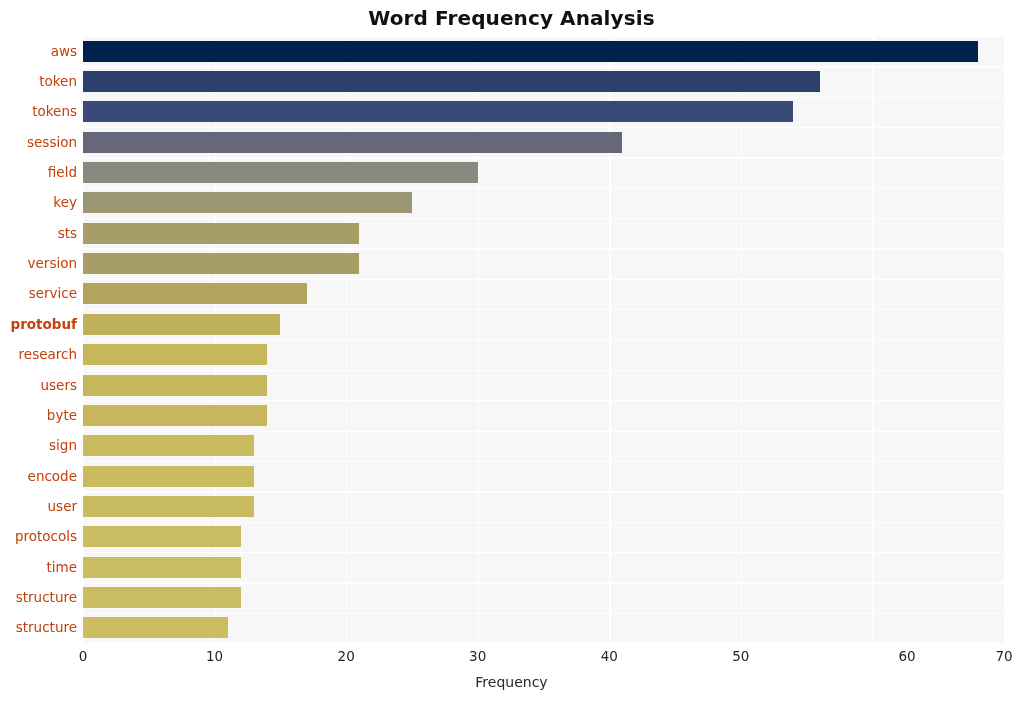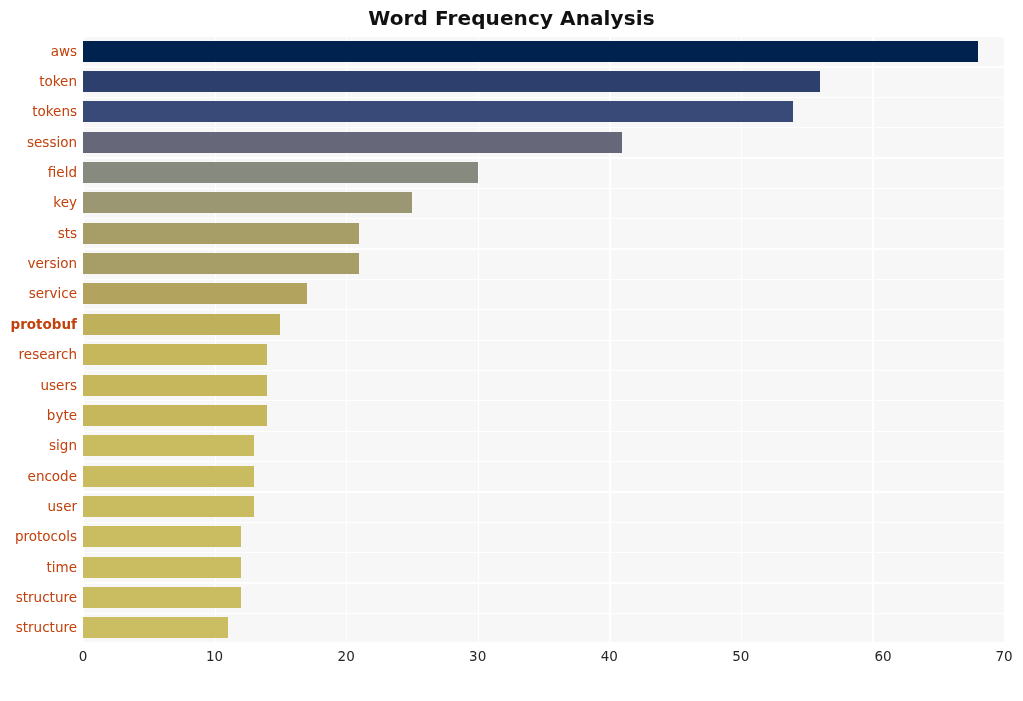--- a/index.html
+++ b/index.html
@@ -184,18 +184,19 @@
       <div class="ylabel" style="top: 581.325px;">structure</div>
     </div>
 
   <div id="x-labels">
       <div class="xlabel" style="left: 83px;">0</div>
       <div class="xlabel" style="left: 214.571px;">10</div>
       <div class="xlabel" style="left: 346.143px;">20</div>
       <div class="xlabel" style="left: 477.714px;">30</div>
       <div class="xlabel" style="left: 609.286px;">40</div>
       <div class="xlabel" style="left: 740.857px;">50</div>
-      <div class="xlabel" style="left: 883px;">60</div>
+      <div class="xlabel" style="left: 907px;">60</div>
       <div class="xlabel" style="left: 1004px; text-align: right;">70</div>
     </div>
 
+  <div id="x-axis-title">Frequency</div>
 
 </div>
 
 </body></html>

